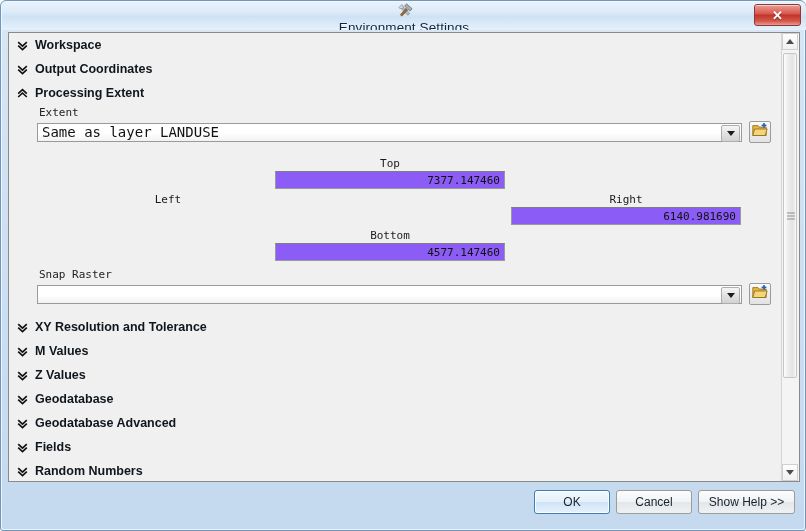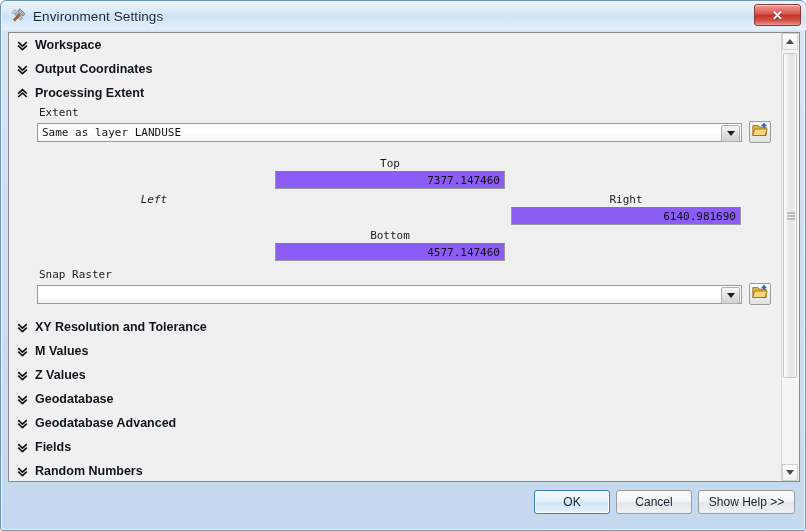--- a/index.html
+++ b/index.html
@@ -39,20 +39,21 @@
     position: absolute;
     left: 1px; top: 1px;
     width: 804px;
     height: 28px;
     background: linear-gradient(to bottom,
         #e9f2fb 0%, #dcebf8 35%, #cfe2f4 52%, #d6e8f8 70%, #e7f1fb 100%);
     border-radius: 5px 5px 0 0;
     display: flex;
     align-items: center;
     overflow: hidden;
+    flex-direction: column;
   }
   .title-icon {
     width: 18px; height: 18px;
     margin-left: 7px;
     margin-right: 6px;
     position: relative;
     flex: none;
   }
   .title-text {
     font-size: 13.5px;
@@ -153,21 +154,21 @@
     border: 1px solid #9a9a9a;
     background: linear-gradient(to bottom, #ffffff 0%, #ffffff 55%, #f2f2f2 100%);
     display: flex;
     align-items: center;
     position: relative;
   }
   .combo-extent { width: 705px; }
   .combo-snap { width: 705px; }
   .combo-value {
     font-family: "DejaVu Sans Mono", "Liberation Mono", monospace;
-    font-size: 11px;
+    font-size: 14px;
     color: #111;
     padding-left: 4px;
     white-space: nowrap;
     overflow: hidden;
   }
   .combo-arrowbox {
     position: absolute;
     right: 1px; top: 1px;
     width: 17px; height: 15px;
     background: linear-gradient(to bottom, #f6f6f6 0%, #e2e2e2 50%, #d2d2d2 100%);
@@ -221,21 +222,21 @@
     display: flex;
     align-items: center;
     justify-content: flex-end;
     padding-right: 4px;
     font-family: "DejaVu Sans Mono", "Liberation Mono", monospace;
     font-size: 11px;
     color: #111;
     cursor: text;
   }
   .cell-top   { left: 258px; top: 0;   width: 230px; }
-  .cell-left  { left: 22px;  top: 36px; width: 230px; font-style: italic; }
+  .cell-left  { left: 36px;  top: 36px; width: 230px; }
   .cell-right { left: 494px; top: 36px; width: 230px; }
   .cell-bottom{ left: 258px; top: 72px; width: 230px; }
 
   .label-snap { margin-left: 22px; margin-top: 11px; }
 
   
   .scrollbar {
     position: absolute;
     right: 0; top: 0;
     width: 17px;

